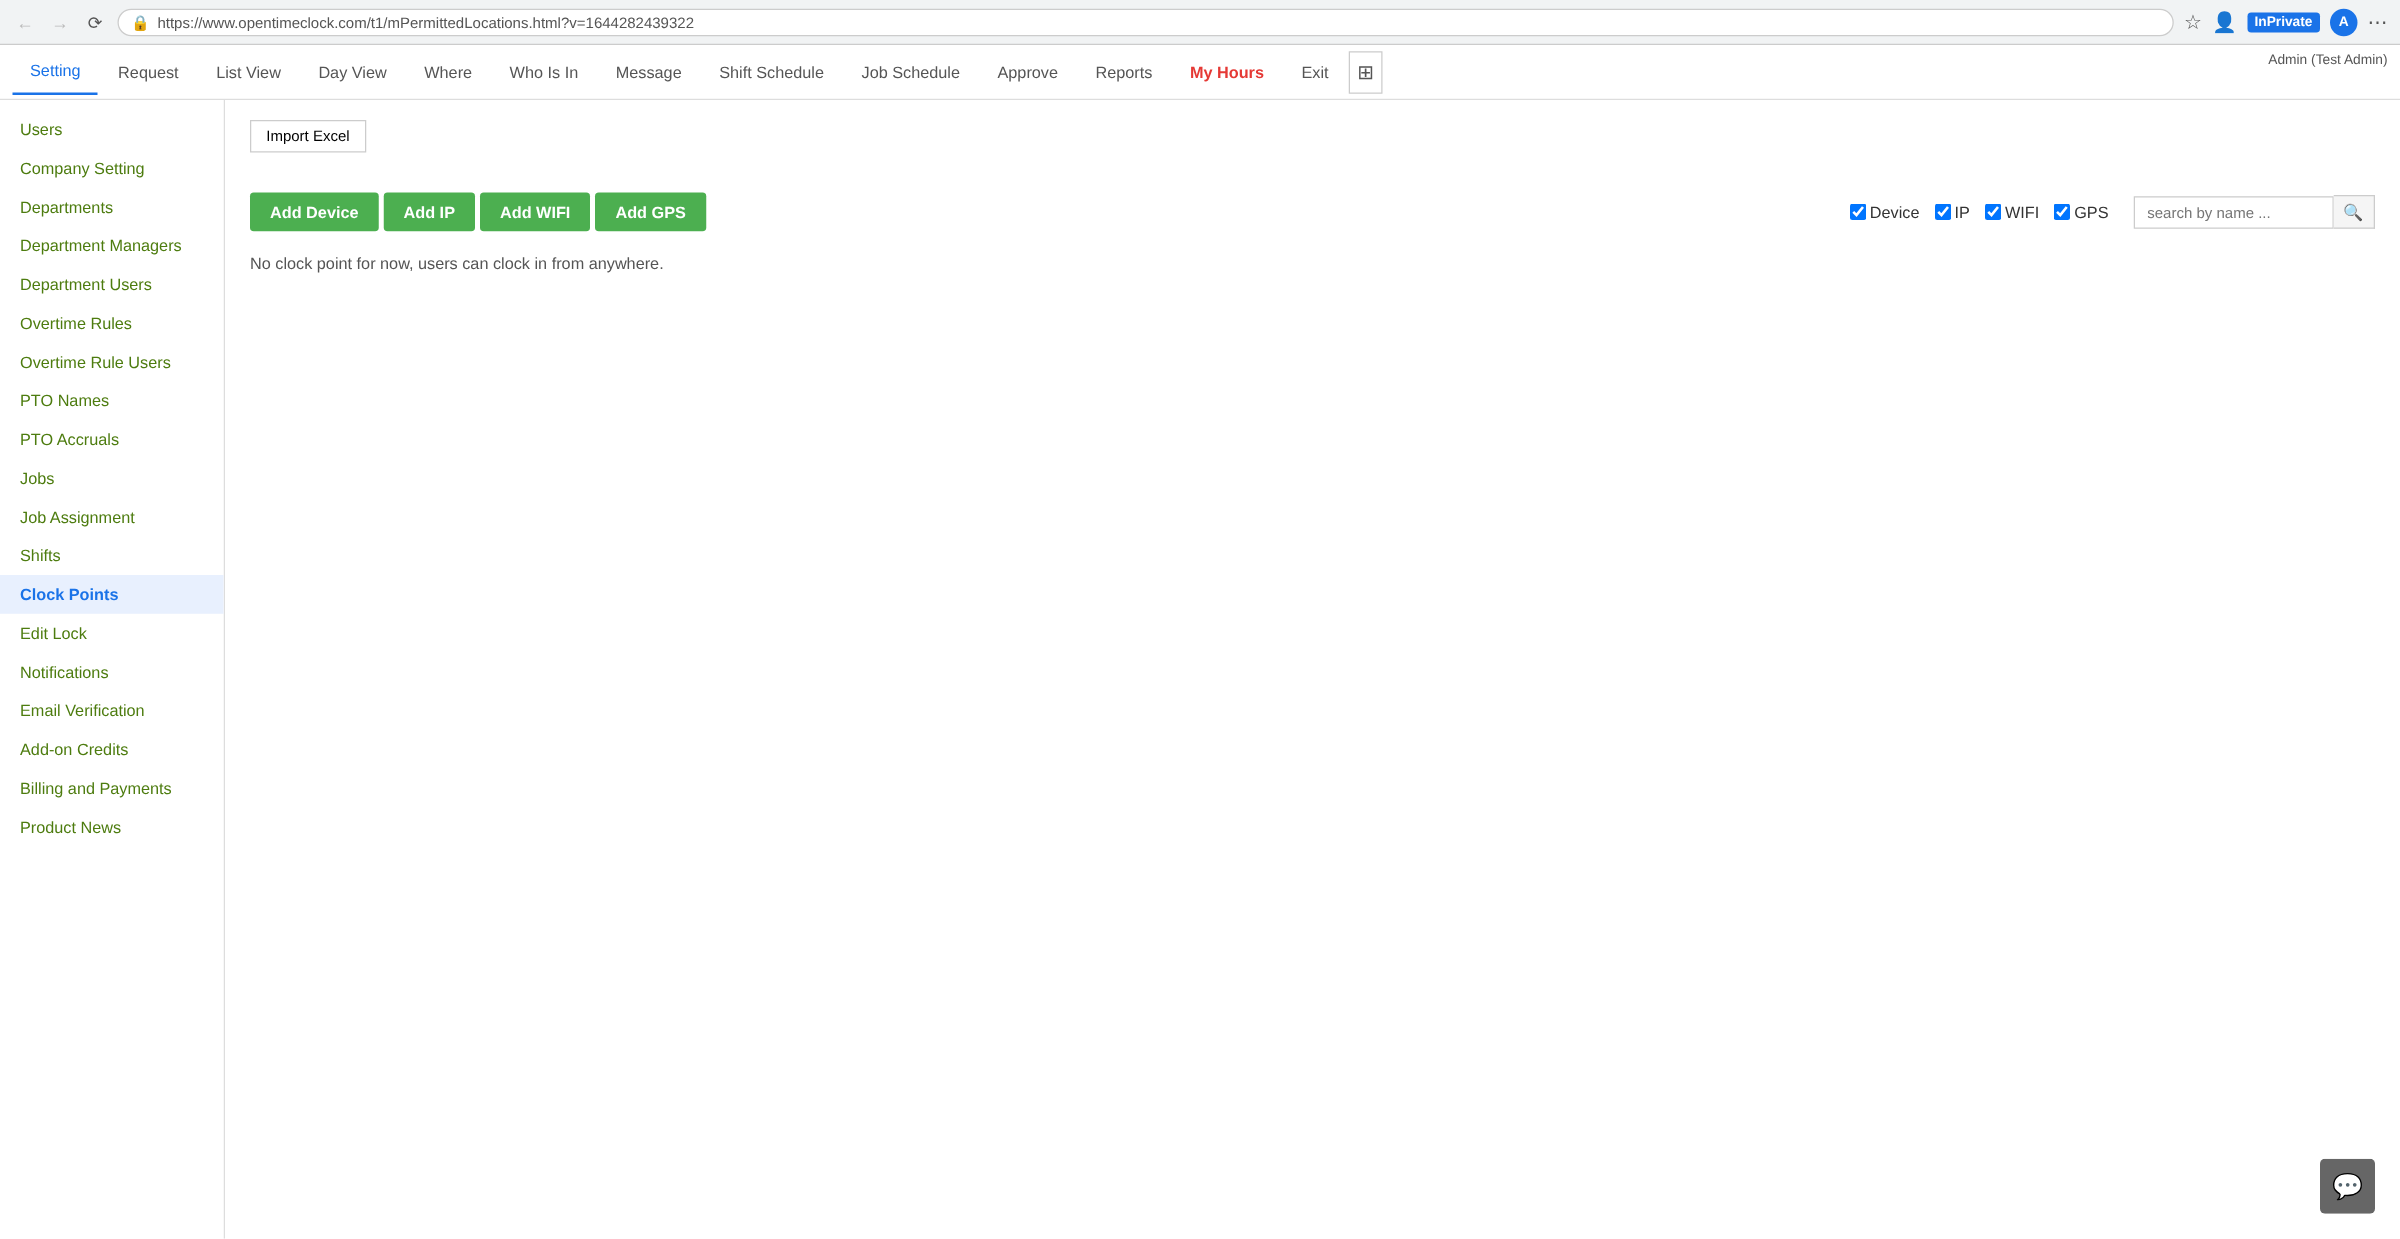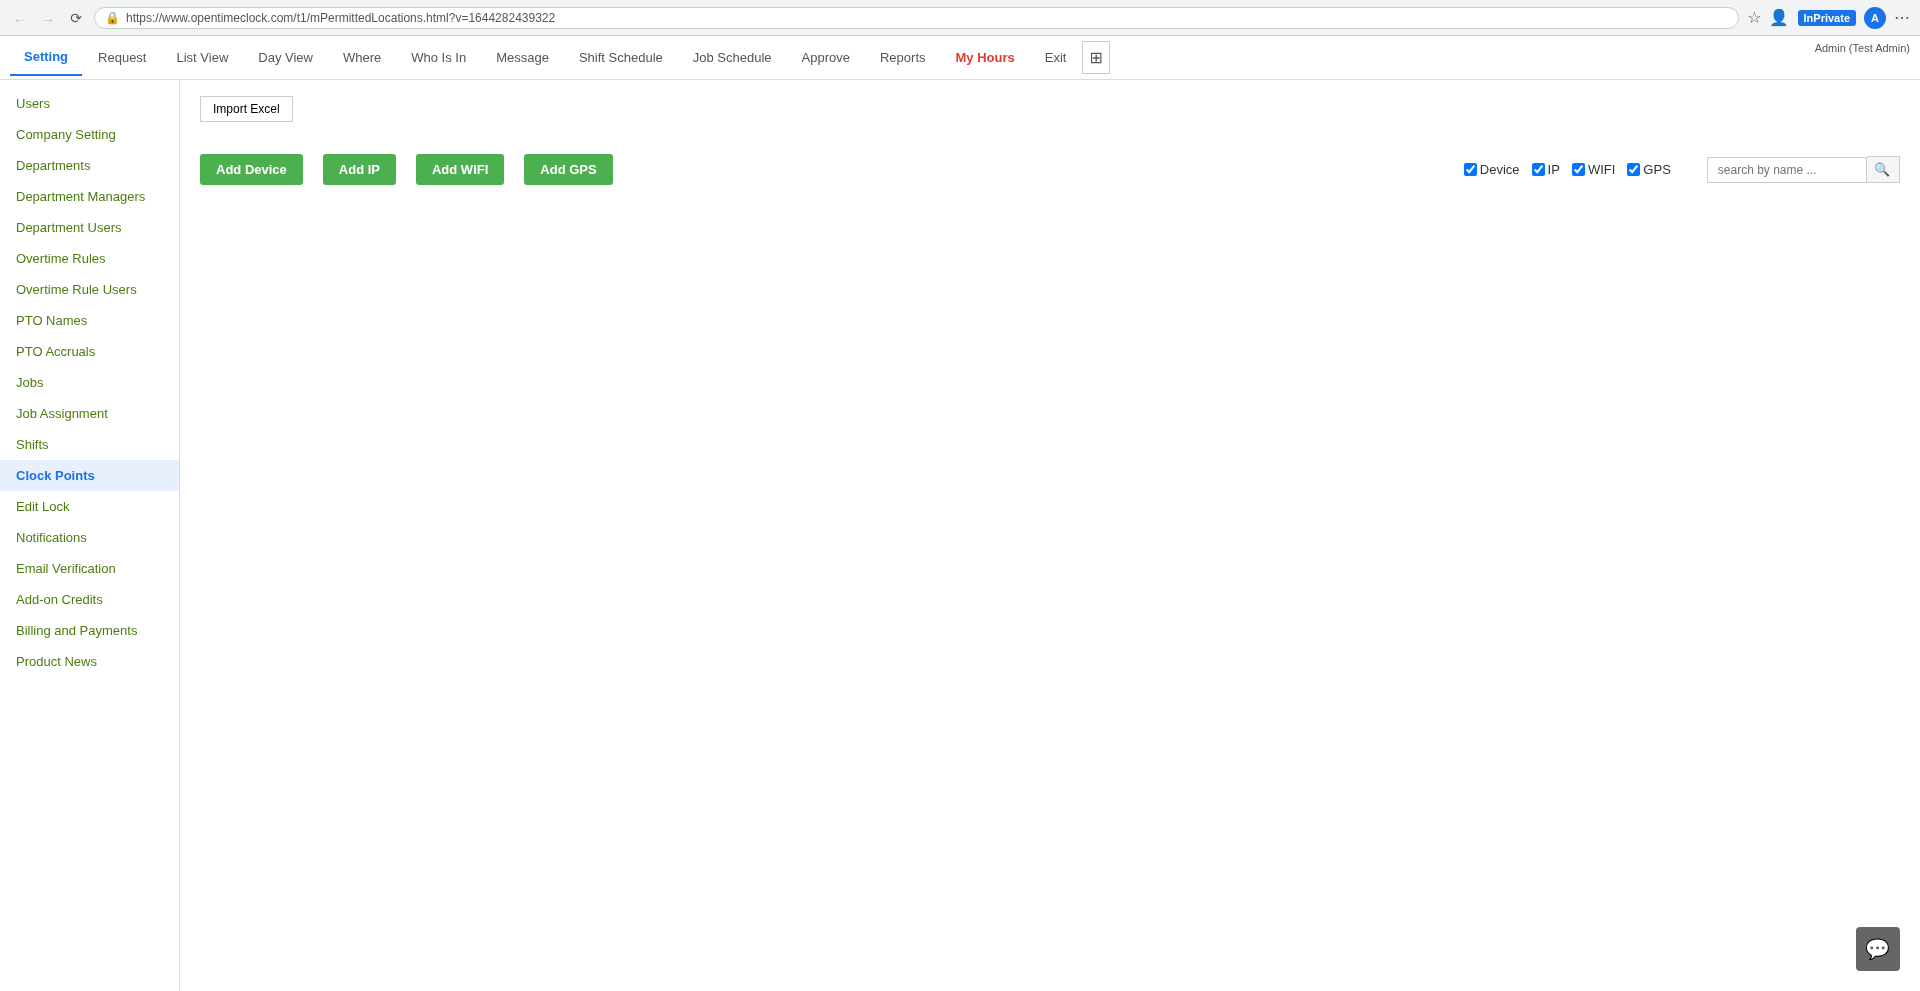--- a/index.html
+++ b/index.html
@@ -64,21 +64,21 @@
       cursor: pointer;
       border: none;
       background: none;
       text-decoration: none;
       display: inline-block;
       white-space: nowrap;
     }
     .nav-tab.active {
       color: #1a73e8;
       border-bottom: 2px solid #1a73e8;
-      font-weight: bold;
+      font-weight: normal;
     }
     .nav-tab.my-hours { color: #e53935; font-weight: bold; }
     .nav-tab.exit-tab { color: #555; }
     .nav-icon-btn {
       padding: 6px;
       font-size: 16px;
       cursor: pointer;
       color: #555;
       border: 1px solid #ccc;
       background: none;
@@ -135,21 +135,21 @@
       font-size: 12px;
       cursor: pointer;
       margin-bottom: 32px;
       display: inline-block;
     }
 
     
     .action-buttons-row {
       display: flex;
       align-items: center;
-      gap: 20px;
+      gap: 4px;
       margin-bottom: 10px;
       flex-wrap: wrap;
     }
     .add-btn {
       padding: 8px 16px;
       color: #fff;
       background: #4caf50;
       border: none;
       border-radius: 3px;
       font-size: 13px;
@@ -315,20 +315,21 @@
           <span>GPS</span>
         </label>
       </div>
 
       <div class="search-row">
         <input class="search-input" type="text" placeholder="search by name ..." style="">
         <button class="search-btn">🔍</button>
       </div>
     </div>
 
+    <p class="no-data-msg">No clock point for now, users can clock in from anywhere.</p>
 
 
   </main>
 </div>
 
 <div class="chat-widget">
   <span>💬</span>
 </div>
 
 </body></html>

